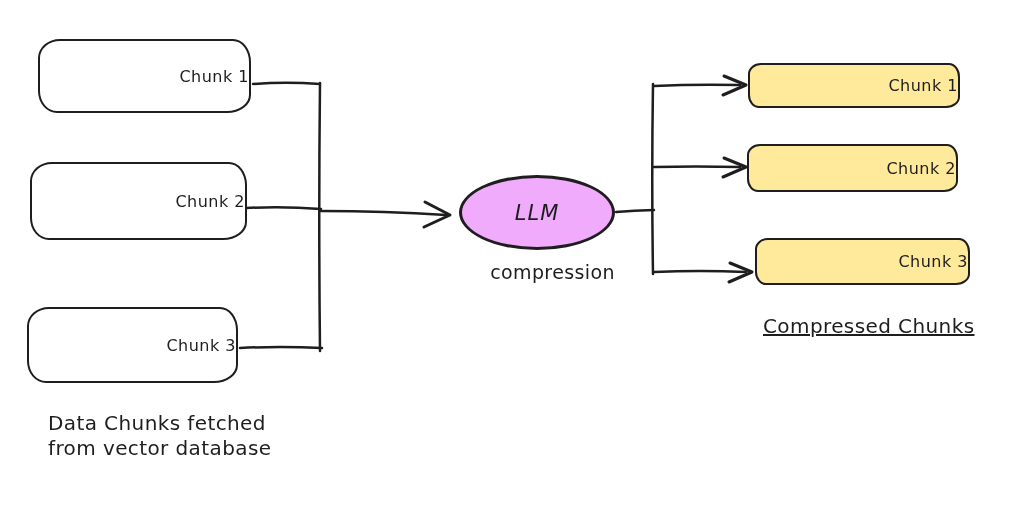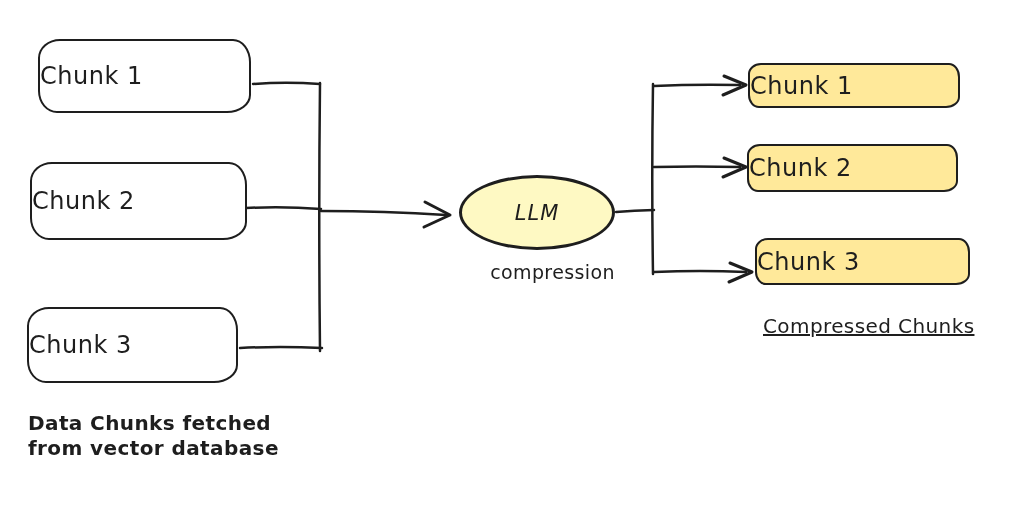--- a/index.html
+++ b/index.html
@@ -12,56 +12,56 @@
     color: #1e1e1e;
     overflow: hidden;
   }
   .layer { position: absolute; left: 0; top: 0; }
   .box {
     position: absolute;
     box-sizing: border-box;
     border: 2.5px solid #1e1e1e;
     display: flex;
     align-items: center;
-    justify-content: flex-start;
-    font-size: 24px;
+    justify-content: flex-end;
+    font-size: 16px;
     letter-spacing: 0.5px;
     background: #ffffff;
   }
   .src {
     border-radius: 22px 18px 24px 19px / 19px 23px 18px 22px;
   }
   .dst {
     border-radius: 13px 11px 14px 11px / 11px 14px 11px 13px;
     background: #ffe99a;
     border-width: 2.25px;
   }
   .ellipse {
     position: absolute;
     box-sizing: border-box;
     left: 459px; top: 175px;
     width: 156px; height: 75px;
     border: 3px solid #1e1e1e;
     border-radius: 50%;
-    background: #fef9c3;
+    background: #f0abfc;
     display: flex;
     align-items: center;
     justify-content: center;
     font-size: 21px;
     font-style: italic;
     letter-spacing: 1px;
   }
   .caption {
     position: absolute;
     font-size: 20px;
     letter-spacing: 0.4px;
     white-space: nowrap;
   }
   .cap-process { left: 459px; top: 261px; width: 156px; text-align: right; font-size: 19px; }
-  .cap-source  { left: 28px;  top: 411px; line-height: 25px; font-weight: bold; }
+  .cap-source  { left: 48px;  top: 411px; line-height: 25px; }
   .cap-output  { left: 763px; top: 314px; text-decoration: underline; }
   svg path { stroke: #1e1e1e; fill: none; stroke-linecap: round; stroke-linejoin: round; }
   .shaft  { stroke-width: 2.5px; }
   .thick  { stroke-width: 3px; }
 </style>
 </head>
 <body>
 
 <div class="canvas">
 

